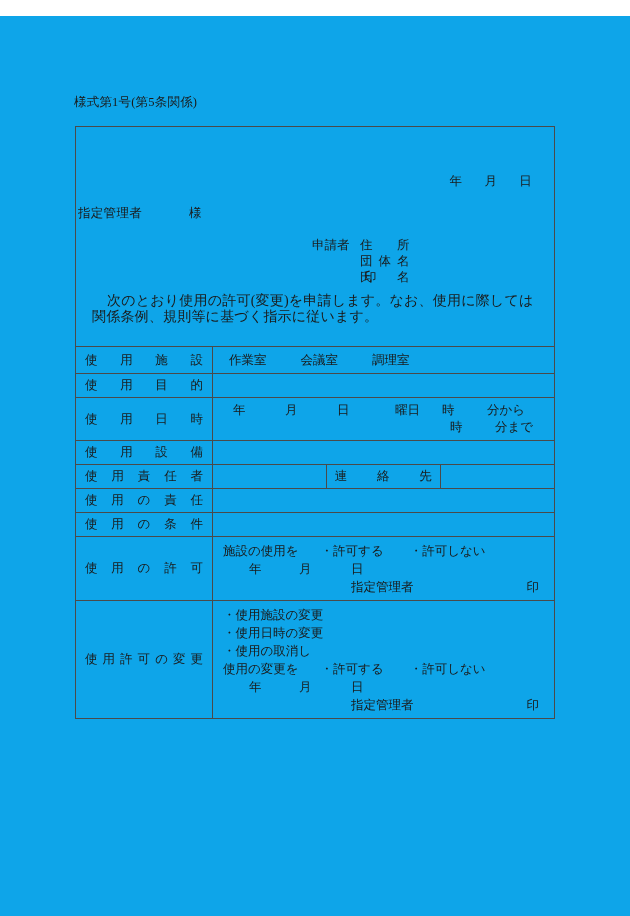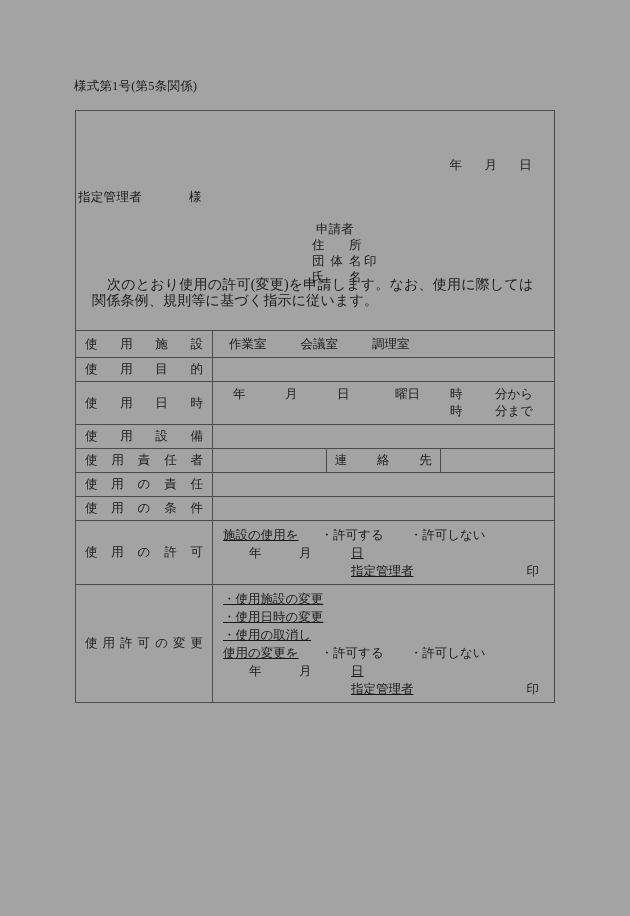--- a/index.html
+++ b/index.html
@@ -11,21 +11,22 @@
     width: 630px;
     height: 916px;
     position: relative;
     font-family: "Liberation Serif", "DejaVu Serif", serif;
     color: #1a1a1a;
     -webkit-font-smoothing: antialiased;
   }
   .page {
     position: absolute;
     inset: 0;
-    background: #a3a3a3;
+    background: #0ea5e9;
+    margin-top: 16px;
   }
 
   
   .form-number {
     position: absolute;
     left: 74px;
     top: 78px;
     font-size: 12.5px;
     letter-spacing: 0.2px;
     white-space: nowrap;
@@ -80,23 +81,22 @@
 
   .applicant {
     position: absolute;
     left: 236px;
     top: 110px;
     font-size: 12.5px;
     line-height: 16px;
   }
   .applicant-row {
     display: flex;
-    align-items: center;
+    align-items: flex-start;
     white-space: nowrap;
-    flex-direction: column;
   }
   .applicant-label {
     width: 48px;
     display: inline-block;
   }
   .applicant-field {
     display: inline-block;
     width: 56px;
     letter-spacing: 6px;
   }
@@ -171,37 +171,36 @@
   .fac-item:last-child { margin-right: 0; }
 
   .r-datetime .cell-body {
     padding: 4px 8px 4px 20px;
     line-height: 17px;
   }
   .dt-row { white-space: nowrap; }
   .dt-y { display:inline-block; width: 52px; text-align: left; }
   .dt-m { display:inline-block; width: 52px; text-align: left; }
   .dt-d { display:inline-block; width: 58px; text-align: left; }
-  .dt-w { display:inline-block; width: 55px; text-align: left; }
+  .dt-w { display:inline-block; width: 47px; text-align: left; }
   .dt-h { display:inline-block; width: 45px; text-align: left; }
   .dt-min { display:inline-block; }
   .dt-pad { display:inline-block; width: 217px; }
 
   .contact-lbl {
     width: 74px;
     text-align: center;
   }
   .contact-lbl .lbl-text {
     padding: 0 8px;
   }
 
   .permit-block {
     padding: 5px 8px 4px 10px;
     line-height: 18px;
-    text-decoration: underline;
   }
   .permit-line1 .opt {
     display: inline-block;
     margin-left: 22px;
   }
   .permit-line1 .opt2 {
     display: inline-block;
     margin-left: 26px;
   }
   .permit-date {

